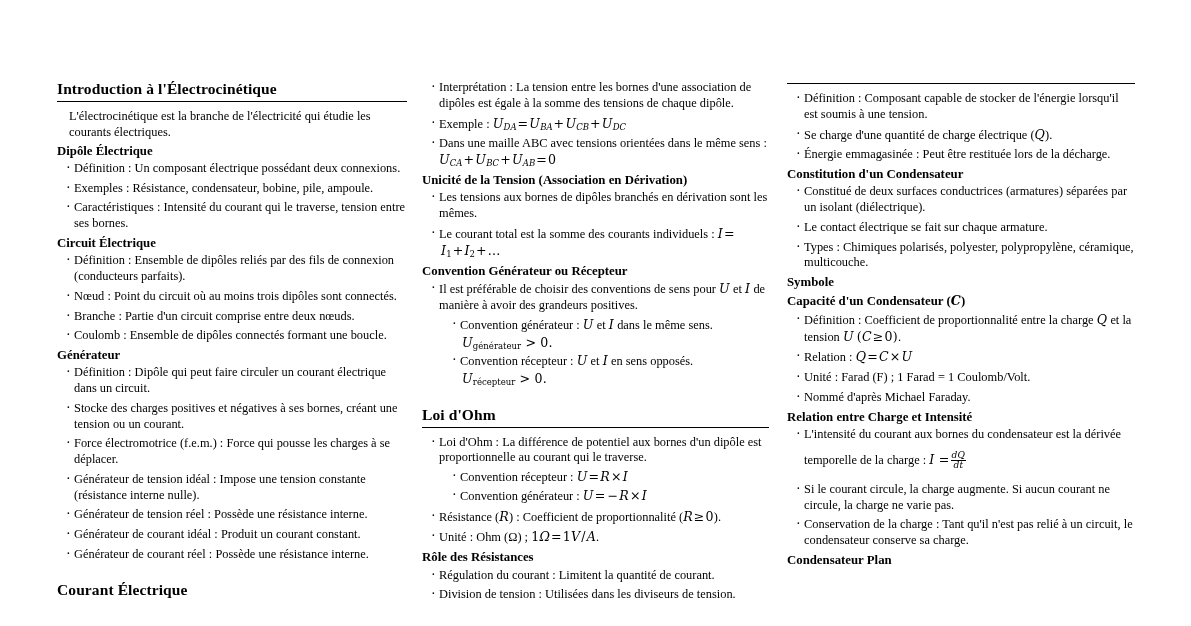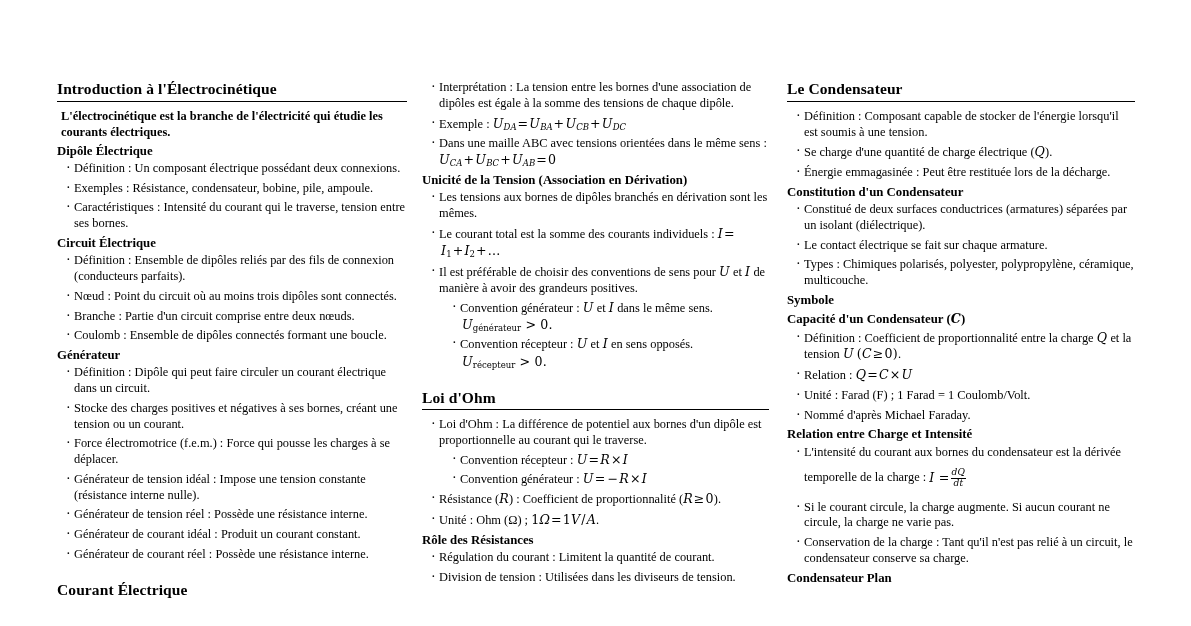--- a/index.html
+++ b/index.html
@@ -58,22 +58,21 @@
     font-size: 12.8px;
     font-weight: bold;
     line-height: 1.2;
     margin: 3px 0 2px 0;
   }
 
   
   p.para {
     font-size: 12.4px;
     line-height: 1.28;
-    margin: 2px 0 3px 4px;
-    font-weight: bold;
+    margin: 2px 0 3px 12px;
   }
 
   
   ul.bul {
     list-style: none;
     margin: 0;
     padding: 0 0 0 10px;
   }
   ul.bul > li {
     position: relative;
@@ -194,20 +193,21 @@
       <h2 class="sub-title">Unicité de la Tension (Association en Dérivation)</h2>
       <ul class="bul">
         <li><span>Les tensions aux bornes de dipôles branchés en dérivation sont les mêmes.</span></li>
         <li>
           <span>Le courant total est la somme des courants individuels :</span>
           <span class="m">I<span class="op">=</span></span>
           <span class="mathline m">I<sub class="up">1</sub><span class="op">+</span>I<sub class="up">2</sub><span class="op">+</span><span class="mn">...</span></span>
         </li>
       </ul>
 
+      <h2 class="sub-title">Convention Générateur ou Récepteur</h2>
       <ul class="bul">
         <li>
           <span>Il est préférable de choisir des conventions de sens pour</span>
           <span class="m">U</span>
           <span>et</span>
           <span class="m">I</span>
           <span>de manière à avoir des grandeurs positives.</span>
           <ul class="bul tight">
             <li>
               <span class="lbl">Convention générateur :</span>
@@ -261,21 +261,20 @@
       <h2 class="sub-title">Rôle des Résistances</h2>
       <ul class="bul">
         <li><span class="lbl">Régulation du courant :</span> <span>Limitent la quantité de courant.</span></li>
         <li><span class="lbl">Division de tension :</span> <span>Utilisées dans les diviseurs de tension.</span></li>
       </ul>
 
     </div>
 
     <div class="col col-3">
 
-      <h1 class="sec-title">Le Condensateur</h1>
       <hr class="sec-rule">
 
       <ul class="bul">
         <li><span class="lbl">Définition :</span> <span>Composant capable de stocker de l'énergie lorsqu'il est soumis à une tension.</span></li>
         <li>
           <span>Se charge d'une quantité de charge électrique (</span><span class="m">Q</span><span>).</span>
         </li>
         <li><span class="lbl">Énergie emmagasinée :</span> <span>Peut être restituée lors de la décharge.</span></li>
       </ul>
 

